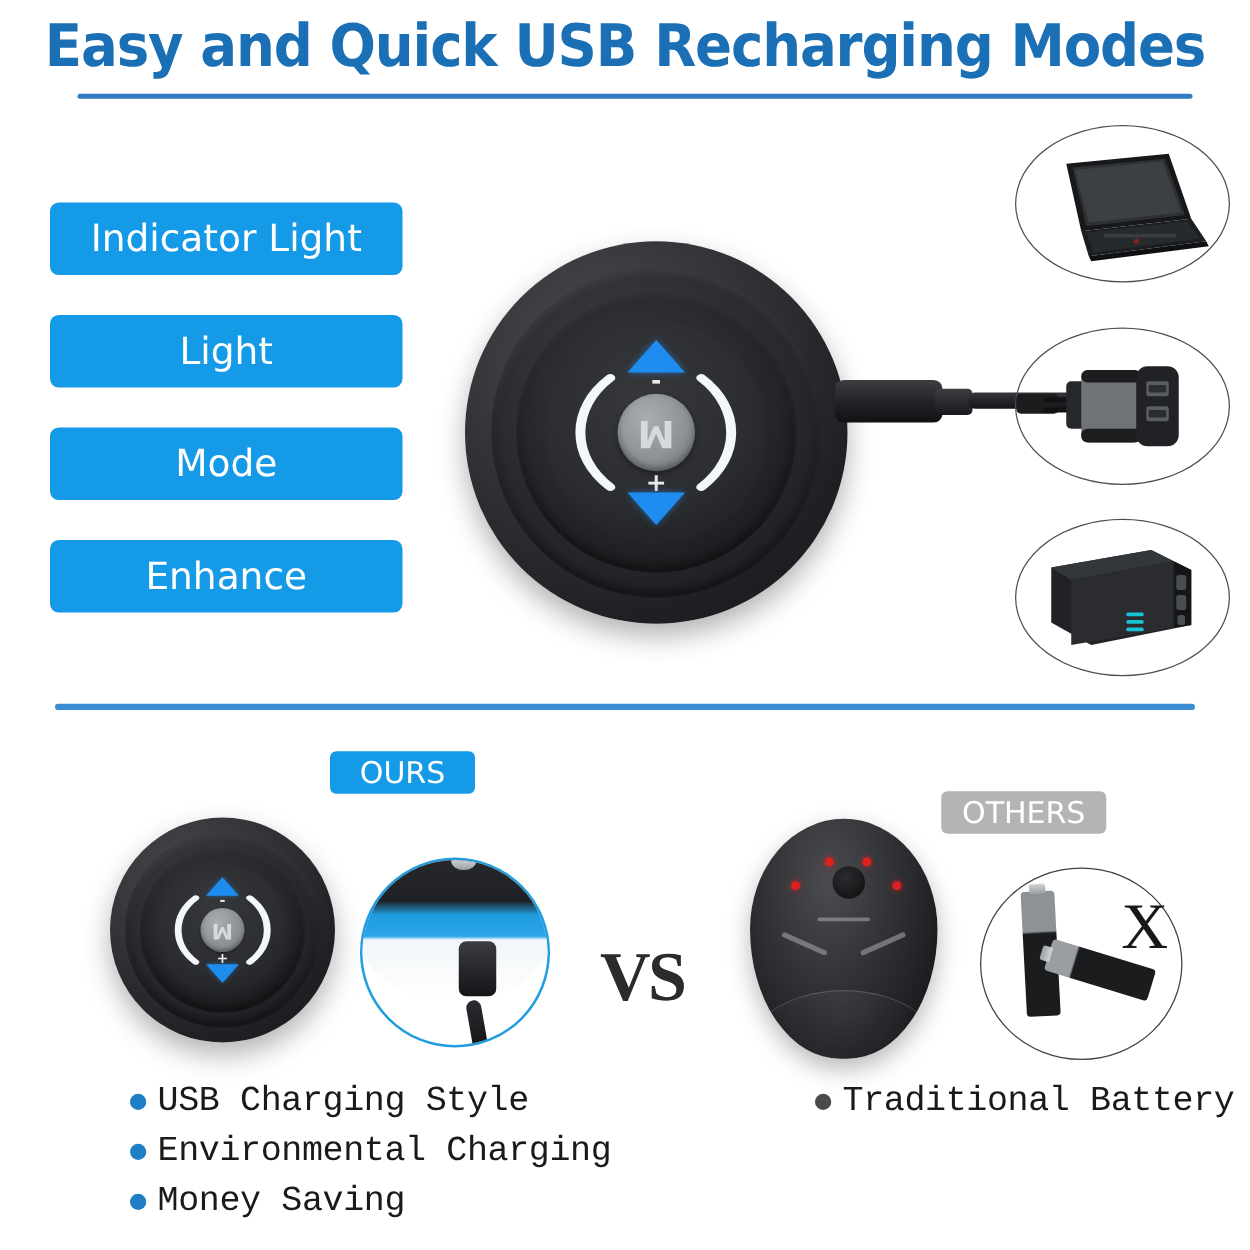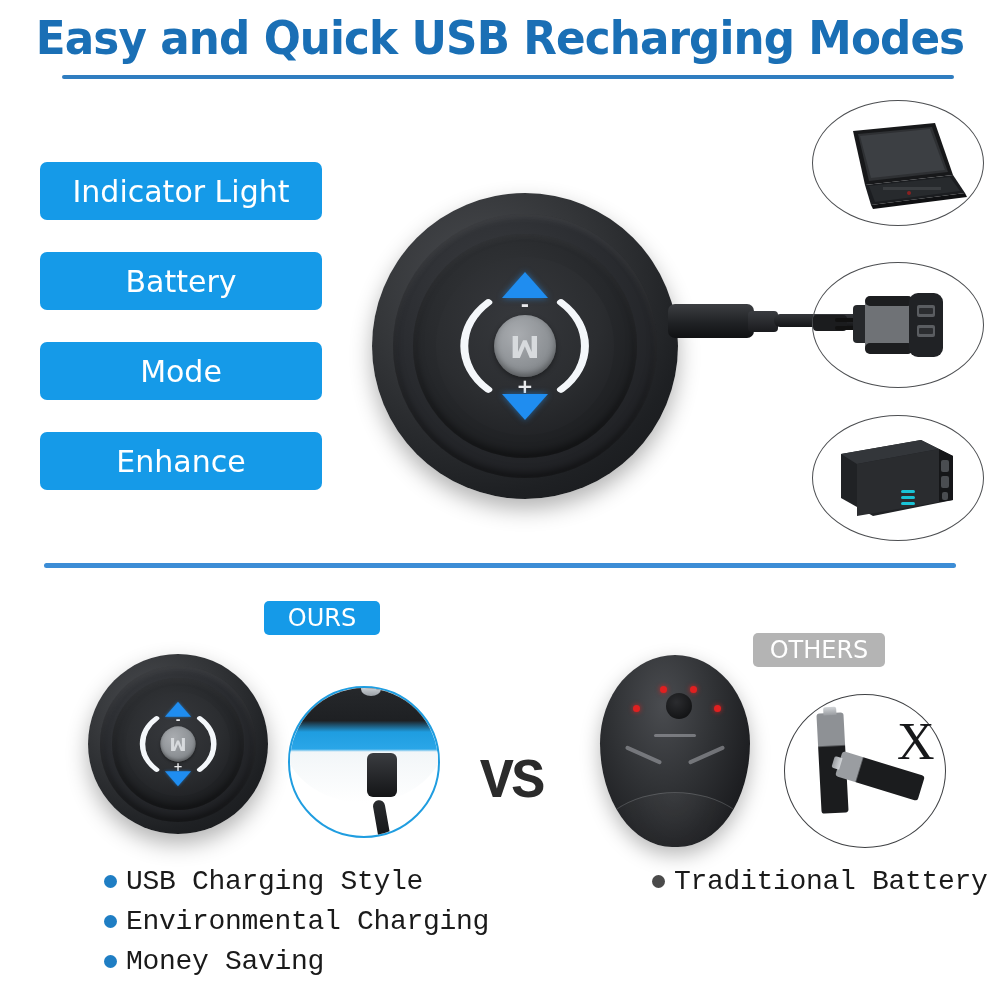--- a/index.html
+++ b/index.html
@@ -162,21 +162,21 @@
   }
   .inset-wire{
     position:absolute;left:58%;top:76%;width:12px;height:46px;border-radius:6px;
     background:linear-gradient(180deg,#2a2c2f,#101113);transform:rotate(-10deg);
   }
 
   
   .vs{
     position:absolute;left:480px;top:750px;width:110px;
     font-size:56px;font-weight:bold;color:#2b2b2b;
-    font-family:Liberation Mono, monospace;
+    font-family:Liberation Serif, serif;
     letter-spacing:-2px;
   }
 
   
   .oval-dev{
     position:absolute;left:600px;top:655px;width:150px;height:192px;
     border-radius:50% 50% 48% 48% / 46% 46% 54% 54%;
     background:radial-gradient(ellipse at 42% 26%, #4a4c50 0%, #303235 42%, #1b1c1f 78%, #0e0f10 100%);
     box-shadow:0 8px 20px rgba(0,0,0,.28);
     overflow:hidden;
@@ -241,21 +241,21 @@
   <div class="title-wrap">
     <div class="title">Easy and Quick USB Recharging Modes</div>
   </div>
   <div class="title-rule"></div>
 
   <div class="badges">
     <div class="badge">
       <span>Indicator Light</span>
     </div>
     <div class="badge">
-      <span>Battery</span>
+      <span>Light</span>
     </div>
     <div class="badge">
       <span>Mode</span>
     </div>
     <div class="badge">
       <span>Enhance</span>
     </div>
   </div>
 
   <div class="device dev-main">

